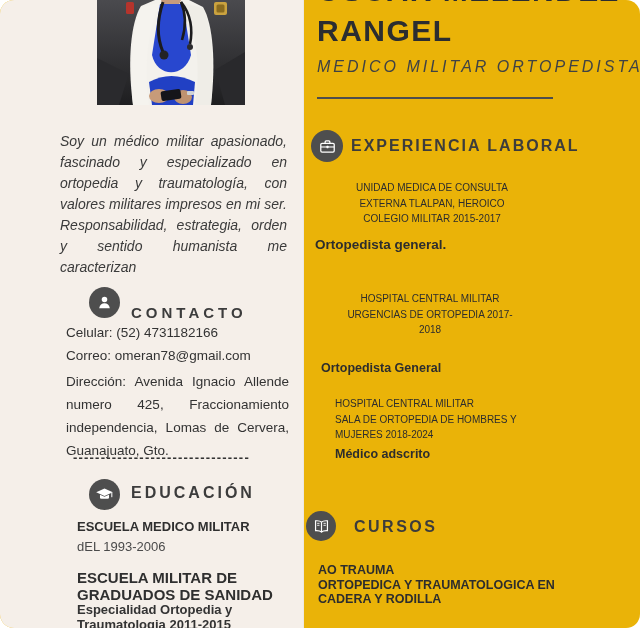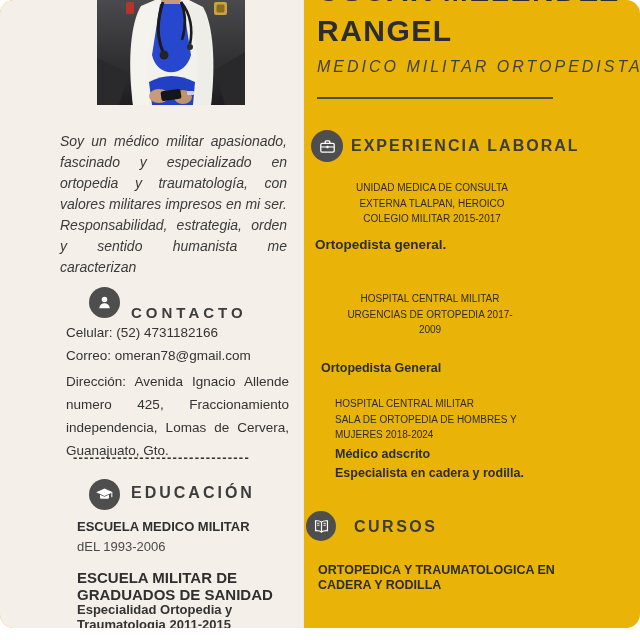--- a/index.html
+++ b/index.html
@@ -137,38 +137,38 @@
   <div class="abs job1">
     <div class="job-title">UNIDAD MEDICA DE CONSULTA</div>
     <div class="job-title">EXTERNA TLALPAN, HEROICO</div>
     <div class="job-title">COLEGIO MILITAR 2015-2017</div>
   </div>
   <div class="abs job1-role">Ortopedista general.</div>
 
   <div class="abs job2">
     <div class="job-title">HOSPITAL CENTRAL MILITAR</div>
     <div class="job-title">URGENCIAS DE ORTOPEDIA 2017-</div>
-    <div class="job-title">2009</div>
+    <div class="job-title">2018</div>
   </div>
   <div class="abs job2-role">Ortopedista General</div>
 
   <div class="abs job3">
     <div class="job-title">HOSPITAL CENTRAL MILITAR</div>
     <div class="job-title">SALA  DE ORTOPEDIA DE HOMBRES Y</div>
     <div class="job-title">MUJERES  2018-2024</div>
   </div>
   <div class="abs job3-role1">Médico adscrito</div>
-  <div class="abs job3-role2">Especialista en cadera y rodilla.</div>
 
   <div class="abs icon-circle cursos-icon">
     <svg viewBox="0 0 24 24" fill="none" stroke="#fff" stroke-width="1.5">
         <path d="M12 6.5C10.5 5 8 4.5 4.5 4.8v12.4c3.5-.2 6 .3 7.5 1.8 1.5-1.5 4-2 7.5-1.8V4.8C16 4.5 13.5 5 12 6.5Z"></path>
         <path d="M12 6.5V19"></path>
         <path d="M6.5 8h3M6.5 10.5h3M14.5 8h3M14.5 10.5h3" stroke-width="1.1"></path>
       </svg>
   </div>
   <div class="abs sec-heading cursos-heading">CURSOS</div>
   <div class="abs course-lines">
+    <div>AO TRAUMA</div>
     <div>ORTOPEDICA Y TRAUMATOLOGICA  EN</div>
     <div>CADERA Y RODILLA</div>
   </div>
 
 </div>
 
 </body></html>

